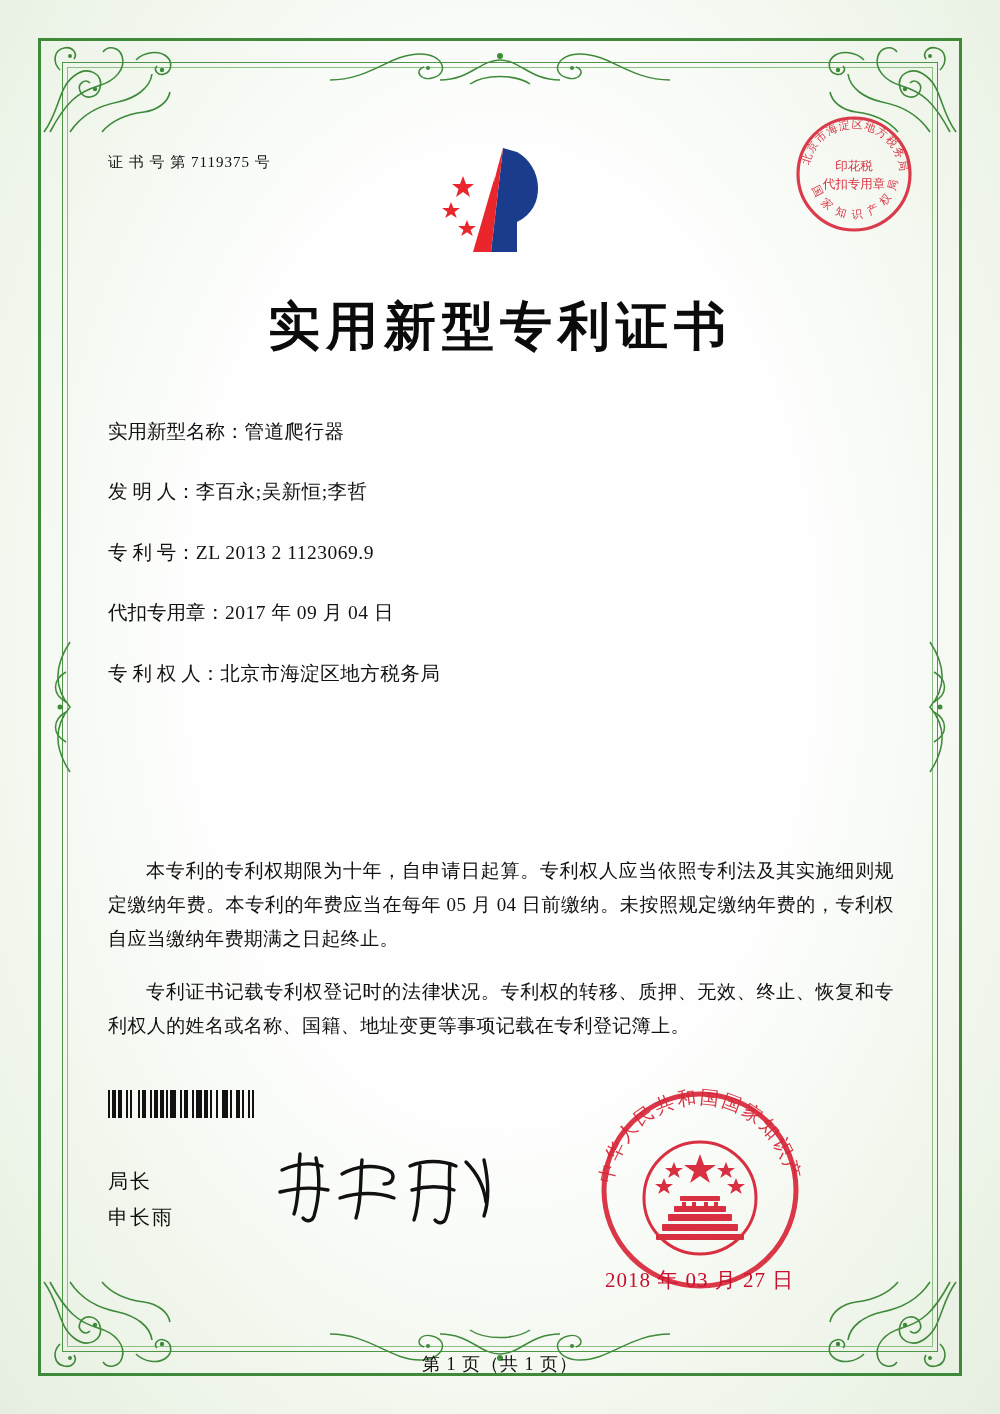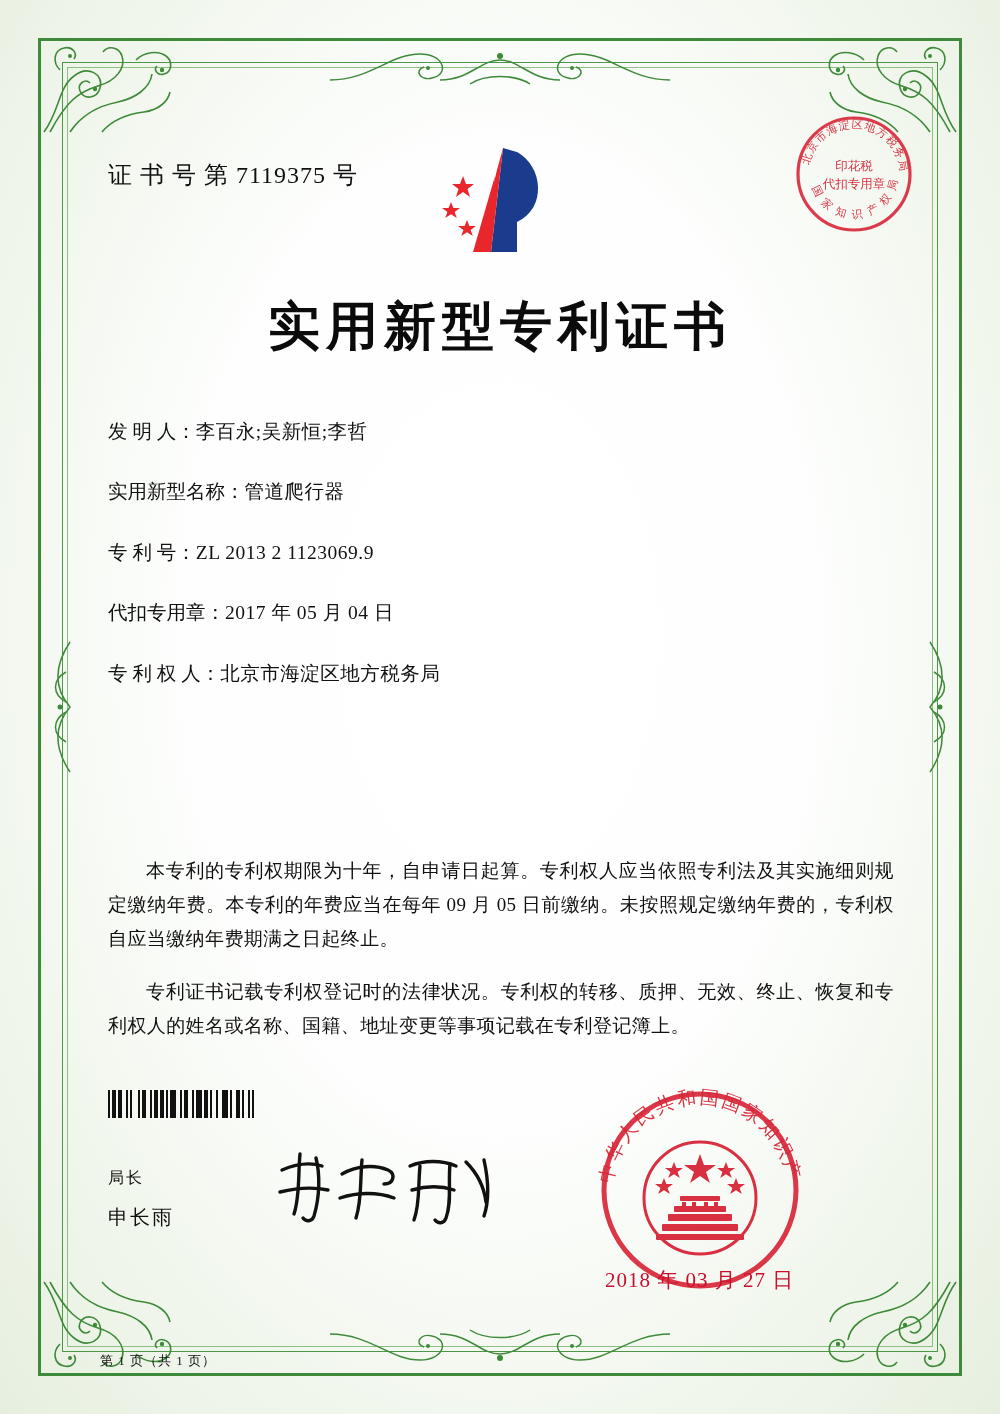--- a/index.html
+++ b/index.html
@@ -89,22 +89,22 @@
   
   .content {
     position: absolute;
     left: 100px; top: 100px;
     width: 800px;
     height: 1220px;
   }
 
   .cert-no {
     position: absolute;
-    left: 8px; top: 59px;
-    font-size: 24px;
+    left: 8px; top: 53px;
+    font-size: 15px;
     letter-spacing: 1px;
     color: #111;
     white-space: nowrap;
   }
 
   
   .emblem {
     position: absolute;
     left: 325px; top: 40px;
     width: 140px; height: 125px;
@@ -172,21 +172,21 @@
   .barcode i {
     display: block;
     background: #111;
     height: 100%;
   }
 
   
   .sig-label {
     position: absolute;
     left: 8px; top: 1068px;
-    font-size: 16px;
+    font-size: 20px;
     color: #111;
     letter-spacing: 2px;
     font-family: Liberation Mono, monospace;
   }
   .sig-name {
     position: absolute;
     left: 8px; top: 1104px;
     font-size: 20px;
     color: #111;
     letter-spacing: 2px;
@@ -212,21 +212,22 @@
     font-size: 21px;
     color: #c8102e;
     letter-spacing: 1px;
     white-space: nowrap;
   }
 
   .page-no {
     position: absolute;
     left: 0; top: 1252px;
     width: 800px;
-    font-size: 13px;
+    text-align: center;
+    font-size: 18px;
     color: #111;
     letter-spacing: 1px;
   }
 </style>
 </head>
 <body>
 
 <div class="page">
 
   <div class="frame-outer"></div>
@@ -359,38 +360,38 @@
         </text>
         <text x="66" y="62" text-anchor="middle" fill="#d72638" font-size="12.5" font-family="'Liberation Serif',serif" opacity="0.95">印花税</text>
         <text x="66" y="80" text-anchor="middle" fill="#d72638" font-size="12.5" font-family="'Liberation Serif',serif" opacity="0.95">代扣专用章</text>
       </svg>
     </div>
 
     <div class="title">实用新型专利证书</div>
 
     <div class="fields">
       <div class="field">
-        <span class="lbl">发  明  人：</span><span class="val">李百永;吴新恒;李哲</span>
+        <span class="lbl">实用新型名称：</span><span class="val">管道爬行器</span>
       </div>
       <div class="field">
-        <span class="lbl">实用新型名称：</span><span class="val">管道爬行器</span>
+        <span class="lbl">发  明  人：</span><span class="val">李百永;吴新恒;李哲</span>
       </div>
       <div class="field">
         <span class="lbl">专  利  号：</span><span class="val">ZL 2013 2 1123069.9</span>
       </div>
       <div class="field">
-        <span class="lbl">代扣专用章：</span><span class="val">2017 年 05 月 04 日</span>
+        <span class="lbl">代扣专用章：</span><span class="val">2017 年 09 月 04 日</span>
       </div>
       <div class="field">
         <span class="lbl">专 利 权 人：</span><span class="val">北京市海淀区地方税务局</span>
       </div>
     </div>
 
     <div class="paragraphs">
-      <p class="para">本专利的专利权期限为十年，自申请日起算。专利权人应当依照专利法及其实施细则规定缴纳年费。本专利的年费应当在每年 09 月 05 日前缴纳。未按照规定缴纳年费的，专利权自应当缴纳年费期满之日起终止。</p>
+      <p class="para">本专利的专利权期限为十年，自申请日起算。专利权人应当依照专利法及其实施细则规定缴纳年费。本专利的年费应当在每年 05 月 04 日前缴纳。未按照规定缴纳年费的，专利权自应当缴纳年费期满之日起终止。</p>
       <p class="para">专利证书记载专利权登记时的法律状况。专利权的转移、质押、无效、终止、恢复和专利权人的姓名或名称、国籍、地址变更等事项记载在专利登记簿上。</p>
     </div>
 
     <div class="barcode" id="barcode">
         <i style="width: 2px;"></i>
         <i style="width: 2px; background: transparent;"></i>
         <i style="width: 4px;"></i>
         <i style="width: 2px; background: transparent;"></i>
         <i style="width: 4px;"></i>
         <i style="width: 4px; background: transparent;"></i>

